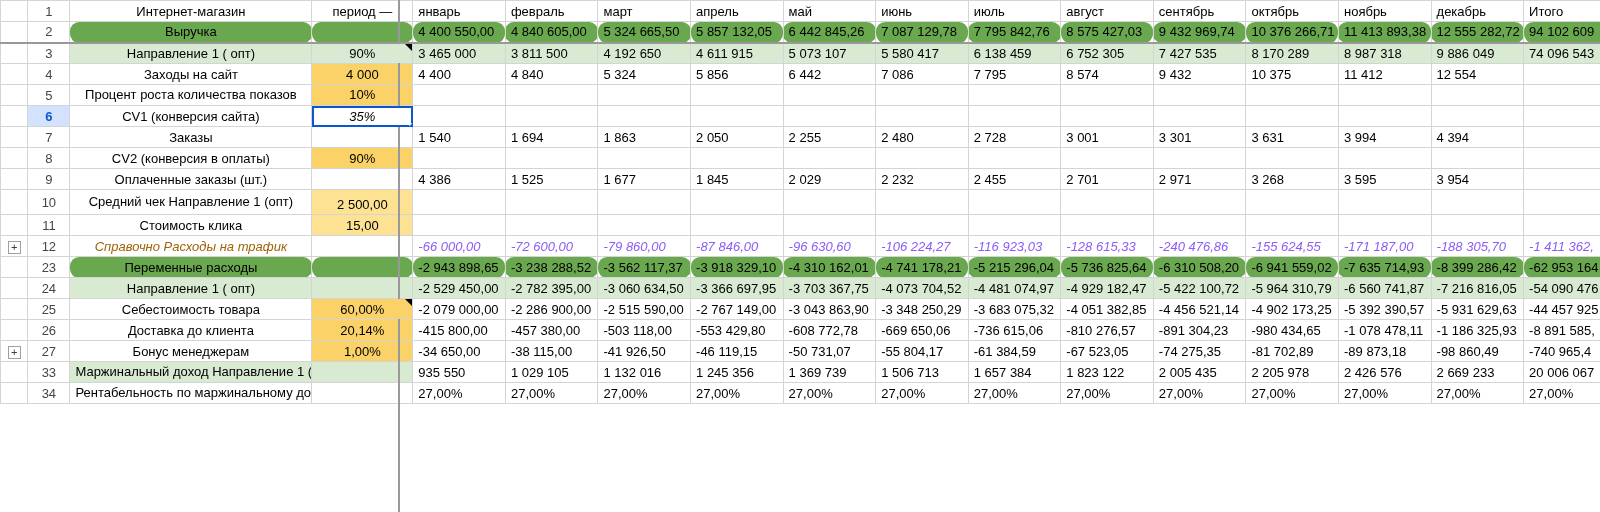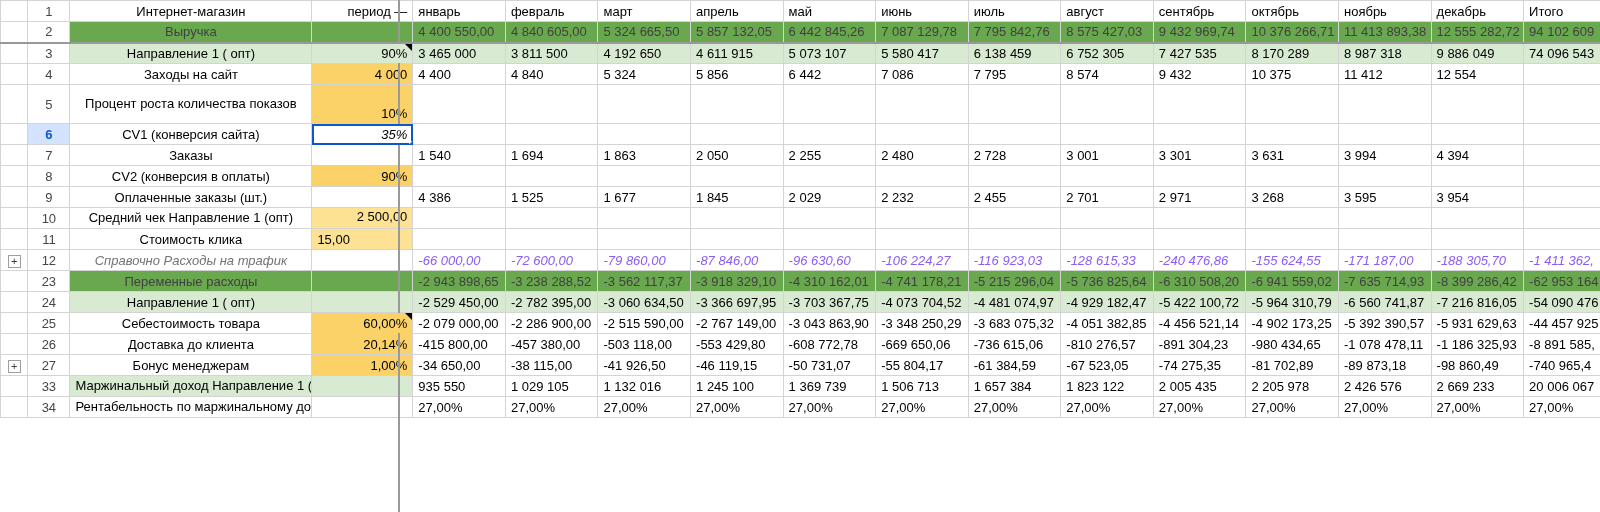--- a/index.html
+++ b/index.html
@@ -57,50 +57,51 @@
     text-align: center;
     font-size: 12px;
     border-color: #c0c0c0;
   }
   td.rownum.selected {
     background: #d3e3fd;
     color: #0b57d0;
     font-weight: bold;
   }
   td.label { text-align: center; }
-  td.param { text-align: right; }
+  td.param { text-align: center; }
   td.num   { text-align: left; }
-  td.num-right { text-align: left; }
+  td.num-right { text-align: center; }
 
   
   .fill-green-dark {
     background: #6aa84f !important;
-    color: #404040;
+    color: #000000;
     font-weight: bold;
+    border-radius: 9px;
   }
   .fill-green-light {
     background: #d9ead3 !important;
     font-weight: bold;
   }
   .fill-green-pale {
     background: #d9ead3 !important;
   }
   .fill-yellow {
     background: #fbd267 !important;
   }
   .fill-yellow-soft {
     background: #fde293 !important;
   }
   .italic-blue {
     color: #8b5cf6;
     font-style: italic;
     text-align: right;
   }
   .italic-blue-label {
-    color: #737373;
+    color: #a16207;
     font-style: italic;
   }
   .two-line {
     white-space: normal;
     line-height: 14px;
     font-size: 13px;
   }
   td.tall { height: 40px; }
   td.tall2 { height: 44px; }
 
@@ -263,21 +264,21 @@
         <td class="num">10 375</td>
         <td class="num">11 412</td>
         <td class="num">12 554</td>
         <td class="num"></td>
       </tr>
 
       <tr>
         <td class="gutter"></td>
         <td class="rownum tall2">5</td>
         <td class="label two-line tall2">Процент роста количества показов</td>
-        <td class="param fill-yellow tall2" style="vertical-align:top; padding-top:21px;">10%</td>
+        <td class="param fill-yellow tall2" style="vertical-align:top; padding-top:2px;">10%</td>
         <td class="num tall2"></td>
         <td class="num tall2"></td>
         <td class="num tall2"></td>
         <td class="num tall2"></td>
         <td class="num tall2"></td>
         <td class="num tall2"></td>
         <td class="num tall2"></td>
         <td class="num tall2"></td>
         <td class="num tall2"></td>
         <td class="num tall2"></td>
@@ -366,21 +367,21 @@
         <td class="num">3 268</td>
         <td class="num">3 595</td>
         <td class="num">3 954</td>
         <td class="num"></td>
       </tr>
 
       <tr>
         <td class="gutter"></td>
         <td class="rownum tall2">10</td>
         <td class="label two-line tall2">Средний чек  Направление 1 (опт)</td>
-        <td class="param fill-yellow-soft tall2" style="vertical-align:top; padding-top:1px;">2 500,00</td>
+        <td class="param fill-yellow-soft tall2" style="vertical-align:top; padding-top:7px;">2 500,00</td>
         <td class="num tall2"></td>
         <td class="num tall2"></td>
         <td class="num tall2"></td>
         <td class="num tall2"></td>
         <td class="num tall2"></td>
         <td class="num tall2"></td>
         <td class="num tall2"></td>
         <td class="num tall2"></td>
         <td class="num tall2"></td>
         <td class="num tall2"></td>
@@ -537,21 +538,21 @@
       </tr>
 
       <tr>
         <td class="gutter"></td>
         <td class="rownum tall2">33</td>
         <td class="label two-line fill-green-pale tall2">Маржинальный доход Направление 1 (опт)</td>
         <td class="param fill-green-pale tall2"></td>
         <td class="num tall2">935 550</td>
         <td class="num tall2">1 029 105</td>
         <td class="num tall2">1 132 016</td>
-        <td class="num tall2">1 245 100</td>
+        <td class="num tall2">1 245 356</td>
         <td class="num tall2">1 369 739</td>
         <td class="num tall2">1 506 713</td>
         <td class="num tall2">1 657 384</td>
         <td class="num tall2">1 823 122</td>
         <td class="num tall2">2 005 435</td>
         <td class="num tall2">2 205 978</td>
         <td class="num tall2">2 426 576</td>
         <td class="num tall2">2 669 233</td>
         <td class="num tall2">20 006 067</td>
       </tr>

